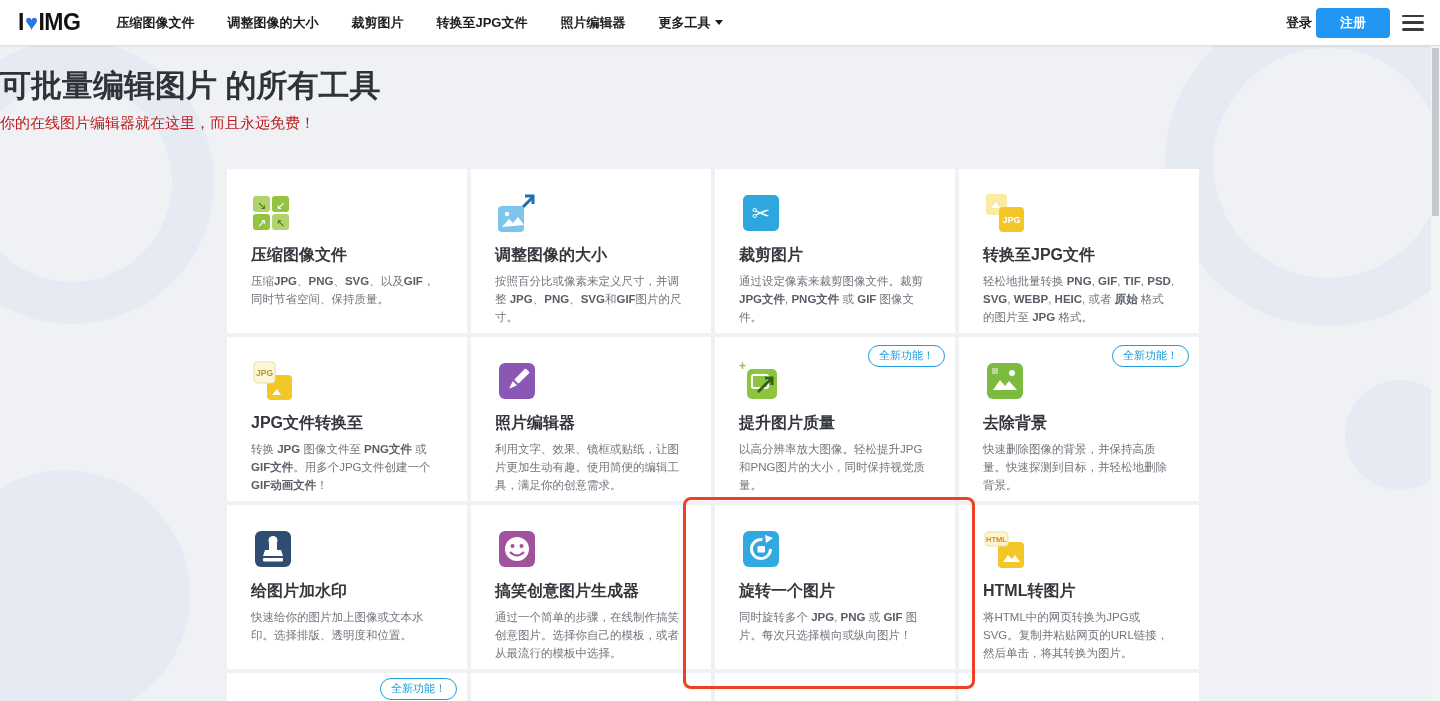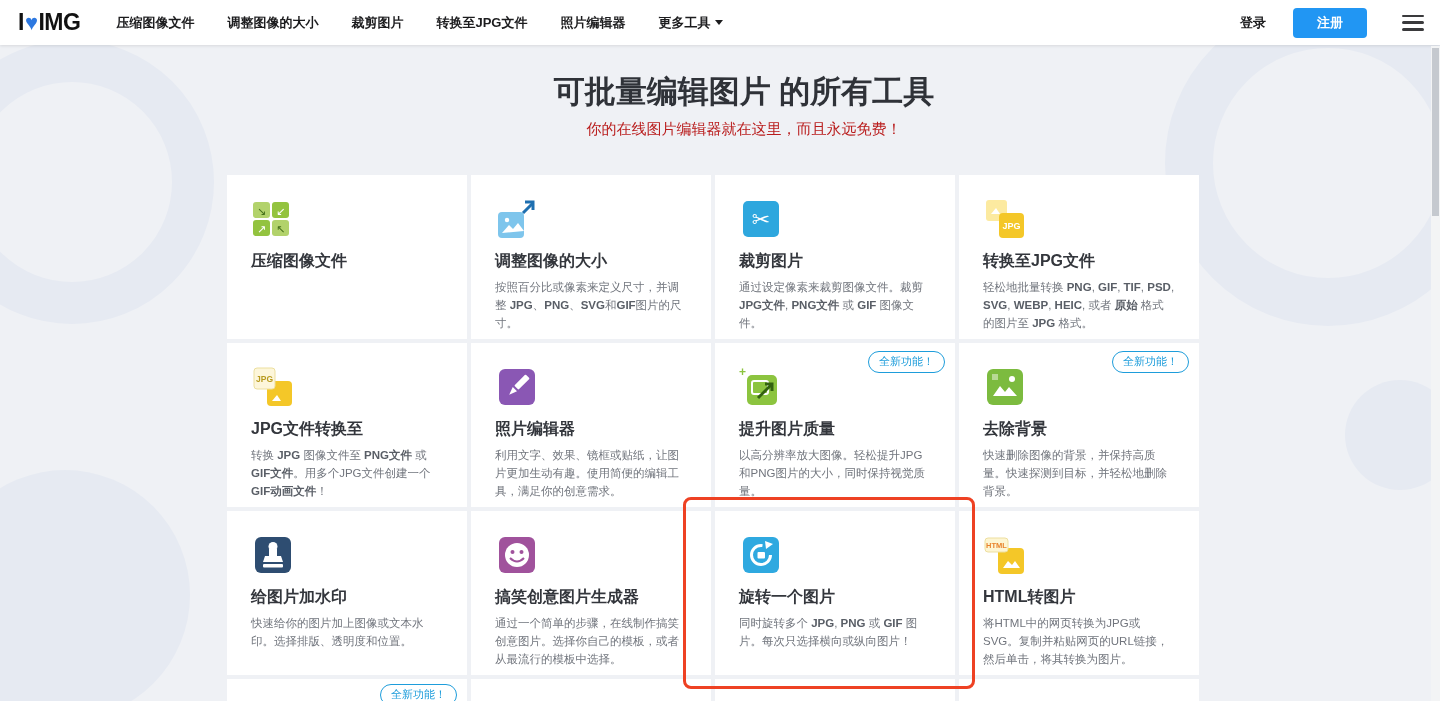--- a/index.html
+++ b/index.html
@@ -25,31 +25,31 @@
   }
   .logo { font-size:23px; font-weight:800; color:#121212; letter-spacing:-0.5px; display:flex; align-items:center; cursor:pointer; }
   .logo .heart { color:#2d78e0; margin:0 1px; font-size:22px; }
   .nav-menu { display:flex; align-items:center; margin-left:36px; column-gap:33px; }
   .nav-item { font-size:13px; font-weight:700; color:#1c1c1e; cursor:pointer; display:flex; align-items:center; white-space:nowrap; }
   .nav-item .caret {
     width:0; height:0; margin-left:5px;
     border-left:4px solid transparent; border-right:4px solid transparent;
     border-top:5px solid #1c1c1e;
   }
-  .nav-right { margin-left:auto; display:flex; align-items:center; column-gap:27px; }
+  .nav-right { margin-left:auto; display:flex; align-items:center; column-gap:4px; }
   .login-link { font-size:13px; font-weight:700; color:#1c1c1e; cursor:pointer; }
   .signup-btn {
     background:#2196f3; color:#fff; font-size:13px; font-weight:700;
     border:none; border-radius:4px; padding:6px 24px; cursor:pointer;
   }
   .hamburger { width:22px; height:16px; display:flex; flex-direction:column; justify-content:space-between; cursor:pointer; margin-left:8px; }
   .hamburger span { display:block; height:2.5px; background:#3a3a3c; border-radius:2px; }
 
   
-  .hero { position:relative; z-index:1; text-align:center; padding-top:27px;margin-left:48px; }
+  .hero { position:relative; z-index:1; padding-top:21px; }
   .hero-title { margin:0; font-size:31px; line-height:40px; font-weight:800; color:#2f3238; }
   .hero-subtitle { margin:6px 0 0 0; font-size:15px; line-height:21px; color:#b91c1c; }
 
   
   .grid {
     position:relative; z-index:1;
     margin:36px 0 0 227px; width:972px;
     display:grid; grid-template-columns:repeat(4,240px); grid-auto-rows:164px; gap:4px;
   }
   .card {
@@ -137,20 +137,21 @@
     <rect x="2" y="5" width="17" height="16" rx="3" fill="#b2d26b"></rect>
     <rect x="21" y="5" width="17" height="16" rx="3" fill="#93c33f"></rect>
     <rect x="2" y="23" width="17" height="16" rx="3" fill="#93c33f"></rect>
     <rect x="21" y="23" width="17" height="16" rx="3" fill="#b2d26b"></rect>
     <text x="10.5" y="17.5" font-size="11" text-anchor="middle" fill="#46701a">↘</text>
     <text x="29.5" y="17.5" font-size="11" text-anchor="middle" fill="#ffffff">↙</text>
     <text x="10.5" y="35.5" font-size="11" text-anchor="middle" fill="#ffffff">↗</text>
     <text x="29.5" y="35.5" font-size="11" text-anchor="middle" fill="#46701a">↖</text>
           </svg></div>
       <h3 class="card-title">压缩图像文件</h3>
+      <p class="card-desc"><span>压缩</span><b>JPG</b><span>、</span><b>PNG</b><span>、</span><b>SVG</b><span>、以及</span><b>GIF</b><span>，同时节省空间、保持质量。</span></p>
     </div>
       <div class="card">
 
       <div class="icon"><svg width="44" height="44" viewBox="0 0 44 44">
     <rect x="3" y="15" width="26" height="26" rx="4" fill="#7ec5ec"></rect>
     <path d="M7 36 l7-8 4 4 5-6 6 8 z" fill="#fff"></path>
     <circle cx="12" cy="23" r="2.2" fill="#fff"></circle>
     <path d="M28 16 L38 6" stroke="#1e6fb0" stroke-width="3" fill="none"></path>
     <path d="M38 13 V5 H30" stroke="#1e6fb0" stroke-width="3" fill="none"></path>
           </svg></div>

